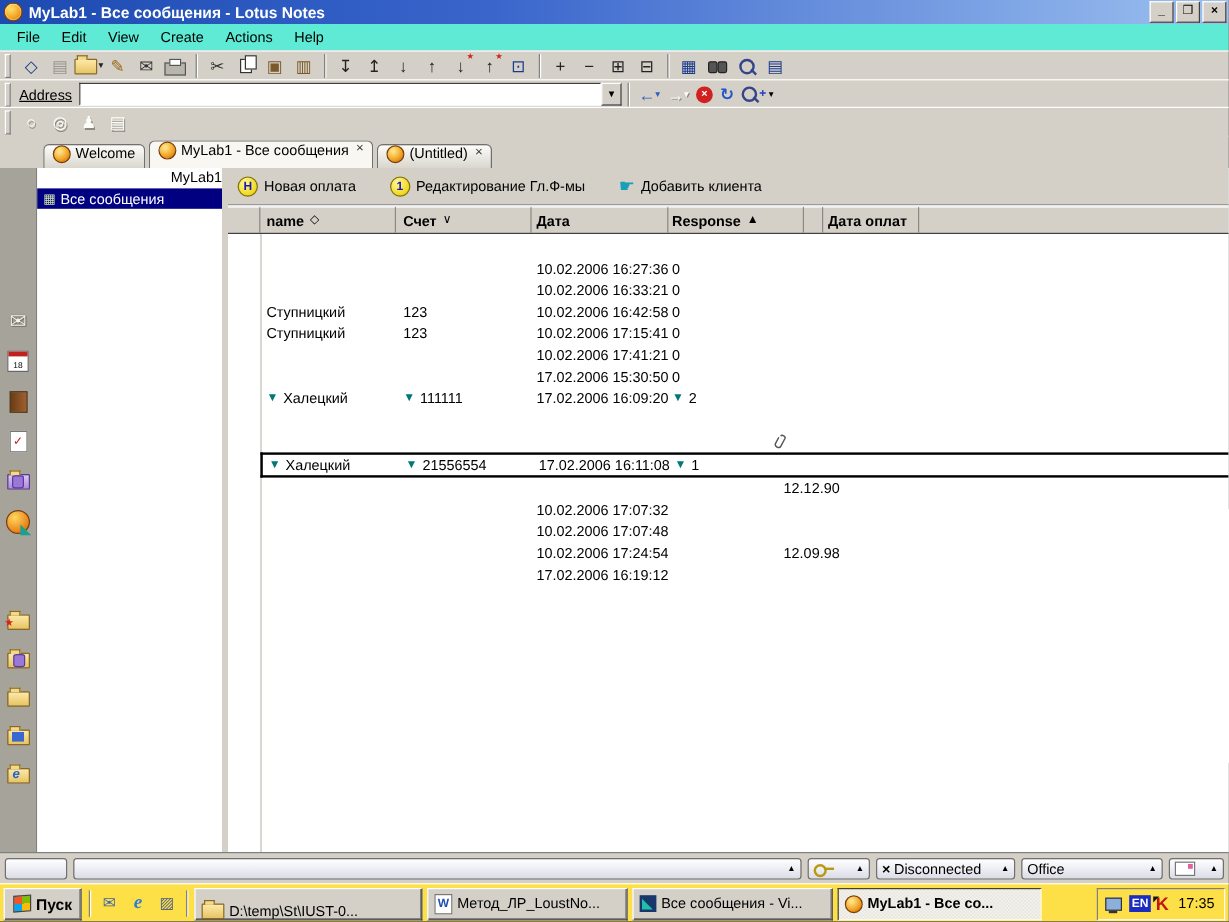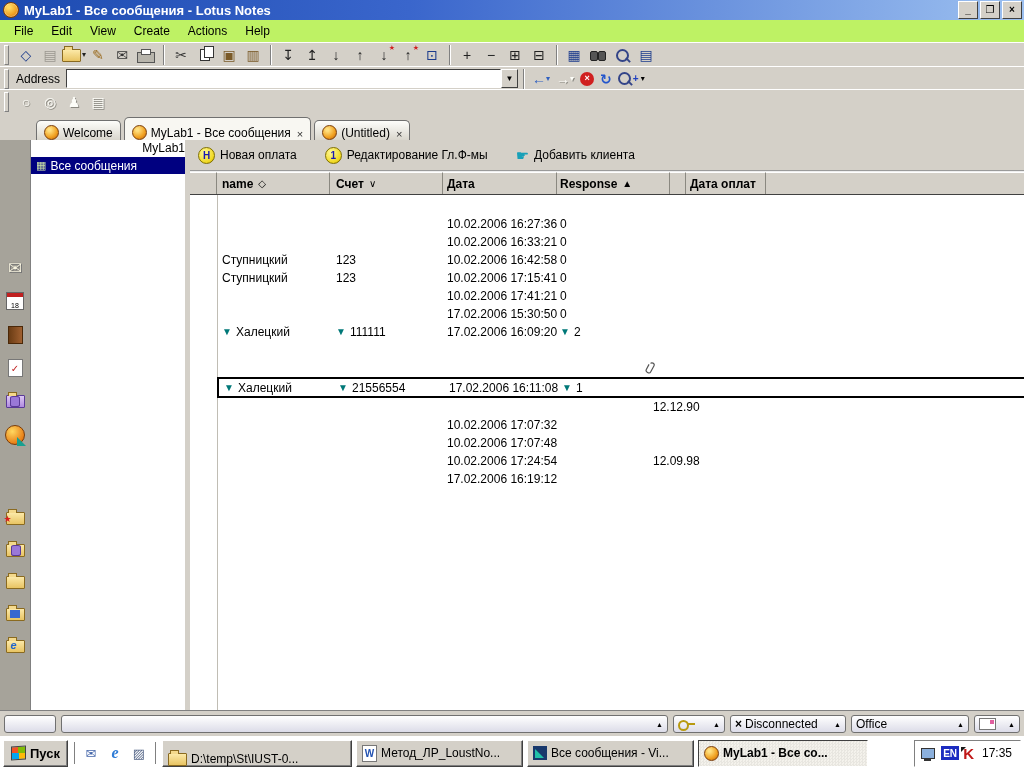--- a/index.html
+++ b/index.html
@@ -9,21 +9,21 @@
   .titlebar{position:absolute;left:0;top:0;right:0;height:20px;
     background:linear-gradient(90deg,#1c4ab0 0%,#3a66cc 40%,#9cc0f0 100%);
     display:flex;align-items:center;padding-left:3px;color:#fff;}
   .title-text{font-weight:bold;font-size:13px;margin-left:5px;white-space:nowrap;}
   .winbtns{margin-left:auto;display:flex;gap:2px;padding-right:2px;}
   .winbtn{width:18px;height:16px;background:#d4d0c8;border:1px solid;border-color:#fff #404040 #404040 #fff;
     font-size:10px;font-weight:bold;display:flex;align-items:center;justify-content:center;color:#000;line-height:1;}
   .notesglobe{width:14px;height:14px;border-radius:50%;flex:0 0 auto;
     background:radial-gradient(circle at 35% 30%,#ffd860 10%,#f0a020 60%,#c06010 100%);
     border:1px solid #804000;box-shadow:inset 0 0 0 1px rgba(255,255,255,.3);}
-  .menubar{position:absolute;left:0;top:20px;right:0;height:22px;background:#bef264;
+  .menubar{position:absolute;left:0;top:20px;right:0;height:22px;background:#5eead4;
     border-bottom:1px solid #808080;display:flex;align-items:center;padding-left:6px;gap:2px;}
   .menuitem{padding:2px 8px;}
   .bar{position:absolute;left:0;right:0;background:#d4d0c8;border-top:1px solid #fff;border-bottom:1px solid #808080;
     display:flex;align-items:center;}
   .grip{width:3px;height:18px;border:1px solid;border-color:#fff #808080 #808080 #fff;margin:0 5px 0 4px;}
   .tsep{width:1px;height:20px;background:#808080;box-shadow:1px 0 0 #fff;margin:0 5px;}
   .tbtn{width:24px;height:22px;display:flex;align-items:center;justify-content:center;position:relative;
     font-size:14px;line-height:1;}
   .tbtn .drop{font-size:8px;margin-left:1px;color:#222;}
   .star::after{content:"★";position:absolute;top:0;right:1px;font-size:7px;color:#d02020;}
@@ -46,30 +46,30 @@
   .gbino::before,.gbino::after{content:"";position:absolute;top:0;width:6px;height:8px;border:1px solid #222;border-radius:2px;background:#555;}
   .gbino::before{left:0;} .gbino::after{right:0;}
   .gkey{width:18px;height:10px;position:relative;}
   .gkey::before{content:"";position:absolute;left:0;top:1px;width:7px;height:7px;border:2px solid #b89a10;border-radius:50%;}
   .gkey::after{content:"";position:absolute;left:9px;top:4px;width:8px;height:2px;background:#b89a10;box-shadow:5px 2px 0 -1px #b89a10,2px 2px 0 -1px #b89a10;}
   .gpc{width:12px;height:9px;border:1px solid #333;background:#8cb0dc;position:relative;margin-right:2px;}
   .gpc::after{content:"";position:absolute;left:2px;bottom:-3px;width:7px;height:2px;background:#333;}
   .gtraymail{width:15px;height:10px;background:#fff;border:1px solid #777;position:relative;}
   .gtraymail::after{content:"";position:absolute;right:1px;top:1px;width:4px;height:4px;background:#e060a0;}
   
-  .addr-label{margin:0 6px 0 2px;}
+  .addr-label{margin:0 6px 0 2px;text-decoration:underline;}
   .addr-input{flex:0 0 430px;height:17px;background:#fff;border:1px solid;border-color:#404040 #fff #fff #404040;
     display:flex;align-items:center;padding-left:3px;}
   .combo-btn{width:15px;height:17px;background:#d4d0c8;border:1px solid;border-color:#fff #404040 #404040 #fff;
     display:flex;align-items:center;justify-content:center;font-size:8px;}
   .navbtn{display:flex;align-items:center;padding:1px 3px;font-size:14px;}
   
   .tabbar{position:absolute;left:0;top:113px;right:0;height:27px;background:#d4d0c8;display:flex;align-items:flex-end;
     padding-left:36px;border-bottom:1px solid #fff;}
-  .tab{display:flex;align-items:flex-end;gap:4px;border:1px solid #707070;border-bottom:none;border-radius:5px 5px 0 0;
+  .tab{display:flex;align-items:flex-start;gap:4px;border:1px solid #707070;border-bottom:none;border-radius:5px 5px 0 0;
     background:linear-gradient(#fdfdfa,#d9d6cd);height:19px;padding:0 7px;margin-right:3px;font-size:12px;}
   .tab.active{height:22px;background:#f8f7f2;font-weight:normal;}
   .tab .x{font-size:11px;color:#333;margin-left:2px;}
   .tabglobe{width:13px;height:13px;border-radius:50%;
     background:radial-gradient(circle at 35% 30%,#ffe080 10%,#f0a020 60%,#b85c10 100%);border:1px solid #7a3c08;}
   
   .main{position:absolute;left:0;top:140px;right:0;height:570px;background:#fff;}
   .bookmarkbar{position:absolute;left:0;top:0;width:30px;height:100%;background:#a6a39a;border-right:1px solid #808080;}
   .bkicon{position:absolute;left:3px;width:24px;height:24px;display:flex;align-items:center;justify-content:center;}
   .navpane{position:absolute;left:31px;top:0;width:154px;height:100%;background:#fff;border-right:1px solid #999;}
@@ -101,21 +101,21 @@
   .oplat{position:absolute;left:463px;top:0;}
   .vrow.selected{margin-left:27px;border:2px solid #000;border-right:none;height:21px;line-height:16px;box-sizing:border-box;}
   .clip{position:absolute;left:455px;top:2px;}
   
   .statusstrip{position:absolute;left:0;top:710px;right:0;height:26px;background:#d4d0c8;border-top:1px solid #808080;
     display:flex;align-items:center;gap:5px;padding:0 4px;}
   .sseg{height:18px;border:1px solid #707070;border-radius:3px;background:linear-gradient(#ffffff,#dcdce8);
     display:flex;align-items:center;padding:0 4px;box-sizing:border-box;}
   .sseg .up{margin-left:auto;font-size:7px;padding-left:6px;}
   
-  .taskbar{position:absolute;left:0;top:736px;right:0;height:32px;background:#ffffff;border-top:1px solid #fff;
+  .taskbar{position:absolute;left:0;top:736px;right:0;height:32px;background:#fde047;border-top:1px solid #fff;
     display:flex;align-items:center;gap:4px;padding:0 3px;}
   .startbtn{height:25px;display:flex;align-items:center;gap:4px;padding:0 7px;background:#d4d0c8;font-weight:bold;font-size:13px;
     border:1px solid;border-color:#fff #404040 #404040 #fff;box-shadow:inset -1px -1px 0 #808080;}
   .winflag{width:13px;height:12px;background:conic-gradient(#81bc06 0 25%,#ffba08 0 50%,#05a6f0 0 75%,#f35325 0);
     transform:skewY(-4deg);border:1px solid #444;}
   .tbsep{width:1px;height:22px;background:#808080;box-shadow:1px 0 0 #fff;margin:0 2px;}
   .qlicon{width:20px;height:20px;display:flex;align-items:center;justify-content:center;font-size:13px;}
   .taskbtn{height:25px;display:flex;align-items:center;gap:4px;padding:0 5px;background:#d4d0c8;
     border:1px solid;border-color:#fff #404040 #404040 #fff;box-shadow:inset -1px -1px 0 #808080;overflow:hidden;white-space:nowrap;}
   .taskbtn.active{border-color:#404040 #fff #fff #404040;box-shadow:none;

